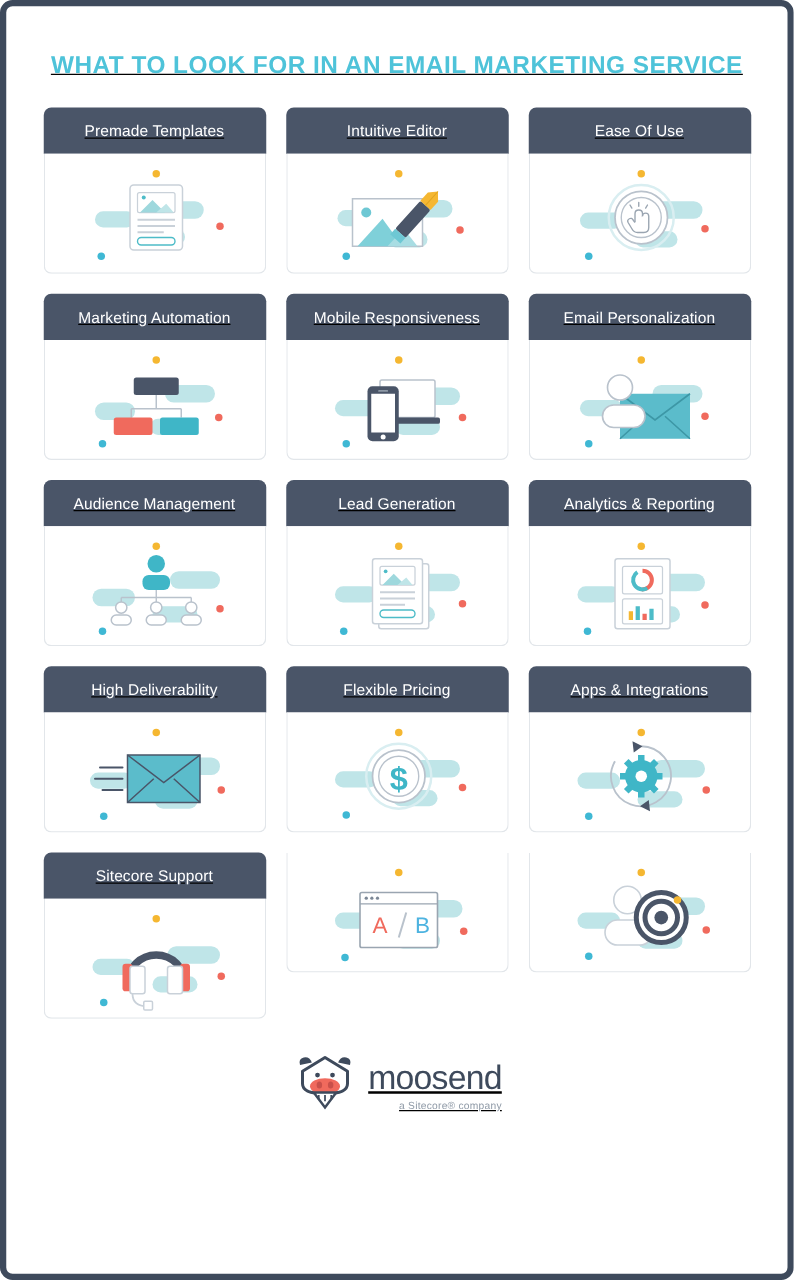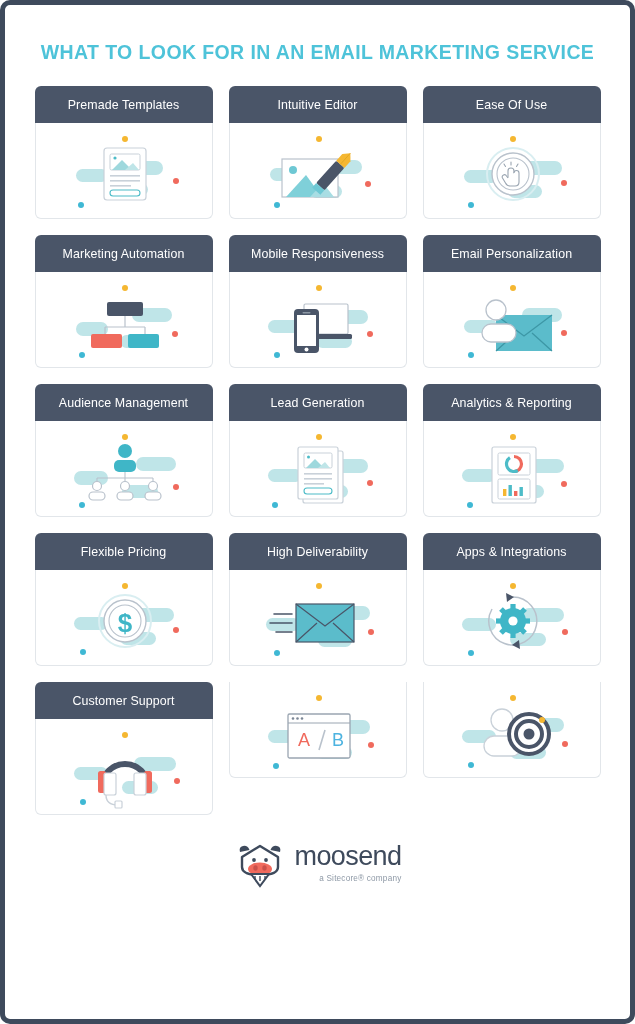--- a/index.html
+++ b/index.html
@@ -16,20 +16,21 @@
     border: 5px solid #3e4a5c;
     border-radius: 10px;
     overflow: hidden;
   }
   #inner {
     position: absolute;
     inset: 3px;
     background: #ffffff;
     border-radius: 6px;
     padding: 0;
+    text-decoration: underline;
   }
   #page-title {
     text-align: center;
     color: #4ec3d9;
     font-size: 19.5px;
     font-weight: bold;
     letter-spacing: 0.4px;
     margin-top: 33px;
     margin-bottom: 0;
     white-space: nowrap;
@@ -69,21 +70,21 @@
     position: relative;
     overflow: hidden;
   }
   .card-body svg { display: block; width: 178px; height: 96px; }
   #footer {
     margin-top: 28px;
     display: flex;
     align-items: center;
     justify-content: center;
   }
-  .logo-wrap { display: flex; align-items: flex-start; gap: 9px; }
+  .logo-wrap { display: flex; align-items: flex-end; gap: 9px; }
   .logo-text-block { display: flex; flex-direction: column; line-height: 1; }
   .logo-word {
     font-size: 27px;
     color: #3e4a5c;
     font-weight: normal;
     letter-spacing: -0.6px;
   }
   .logo-sub {
     font-size: 8.2px;
     color: #8e99a6;
@@ -291,51 +292,51 @@
             <rect x="90" y="70" width="3.4" height="5" fill="#f06a5d"></rect>
             <rect x="95.5" y="66" width="3.4" height="9" fill="#4dbcc8"></rect>
             <circle cx="89" cy="16" r="3" fill="#f5b731"></circle>
             <circle cx="140" cy="63" r="3" fill="#f06a5d"></circle>
             <circle cx="46" cy="84" r="3" fill="#3fb8d4"></circle>
           </svg>
         </div>
       </div>
 
       <div class="card">
+        <div class="card-header">High Deliverability</div>
+        <div class="card-body">
+          <svg viewBox="0 0 178 96">
+            <rect x="98" y="36" width="42" height="14" rx="7" fill="#bfe5e8"></rect>
+            <rect x="36" y="48" width="34" height="13" rx="6.5" fill="#bfe5e8"></rect>
+            <rect x="88" y="64" width="34" height="13" rx="6.5" fill="#bfe5e8"></rect>
+            <path d="M44 44 L62 44 M40 53 L62 53 M46 62 L62 62" stroke="#4a5568" stroke-width="1.6" stroke-linecap="round"></path>
+            <rect x="66" y="34" width="58" height="38" fill="#5bbccb" stroke="#4a5568" stroke-width="1.2"></rect>
+            <path d="M66 34 L95 56 L124 34" fill="none" stroke="#4a5568" stroke-width="1.2"></path>
+            <path d="M66 72 L87 53 M124 72 L103 53" fill="none" stroke="#4a5568" stroke-width="1.2"></path>
+            <circle cx="89" cy="16" r="3" fill="#f5b731"></circle>
+            <circle cx="141" cy="62" r="3" fill="#f06a5d"></circle>
+            <circle cx="47" cy="83" r="3" fill="#3fb8d4"></circle>
+          </svg>
+        </div>
+      </div>
+
+      <div class="card">
         <div class="card-header">Flexible Pricing</div>
         <div class="card-body">
           <svg viewBox="0 0 178 96">
             <rect x="96" y="38" width="42" height="14" rx="7" fill="#bfe5e8"></rect>
             <rect x="38" y="47" width="34" height="13" rx="6.5" fill="#bfe5e8"></rect>
             <rect x="84" y="62" width="36" height="13" rx="6.5" fill="#bfe5e8"></rect>
             <circle cx="89" cy="51" r="26" fill="none" stroke="#d9eef1" stroke-width="2"></circle>
             <circle cx="89" cy="51" r="21" fill="#fff" stroke="#b9c2cc" stroke-width="1.4"></circle>
             <circle cx="89" cy="51" r="16" fill="none" stroke="#b9c2cc" stroke-width="1.1"></circle>
             <text x="89" y="62" text-anchor="middle" font-family="Liberation Sans, sans-serif" font-size="26" font-weight="bold" fill="#3fb6c7">$</text>
             <circle cx="89" cy="16" r="3" fill="#f5b731"></circle>
             <circle cx="140" cy="60" r="3" fill="#f06a5d"></circle>
             <circle cx="47" cy="82" r="3" fill="#3fb8d4"></circle>
-          </svg>
-        </div>
-      </div>
-
-      <div class="card">
-        <div class="card-header">High Deliverability</div>
-        <div class="card-body">
-          <svg viewBox="0 0 178 96">
-            <rect x="98" y="36" width="42" height="14" rx="7" fill="#bfe5e8"></rect>
-            <rect x="36" y="48" width="34" height="13" rx="6.5" fill="#bfe5e8"></rect>
-            <rect x="88" y="64" width="34" height="13" rx="6.5" fill="#bfe5e8"></rect>
-            <path d="M44 44 L62 44 M40 53 L62 53 M46 62 L62 62" stroke="#4a5568" stroke-width="1.6" stroke-linecap="round"></path>
-            <rect x="66" y="34" width="58" height="38" fill="#5bbccb" stroke="#4a5568" stroke-width="1.2"></rect>
-            <path d="M66 34 L95 56 L124 34" fill="none" stroke="#4a5568" stroke-width="1.2"></path>
-            <path d="M66 72 L87 53 M124 72 L103 53" fill="none" stroke="#4a5568" stroke-width="1.2"></path>
-            <circle cx="89" cy="16" r="3" fill="#f5b731"></circle>
-            <circle cx="141" cy="62" r="3" fill="#f06a5d"></circle>
-            <circle cx="47" cy="83" r="3" fill="#3fb8d4"></circle>
           </svg>
         </div>
       </div>
 
       <div class="card">
         <div class="card-header">Apps &amp; Integrations</div>
         <div class="card-body">
           <svg viewBox="0 0 178 96">
             <rect x="98" y="38" width="42" height="14" rx="7" fill="#bfe5e8"></rect>
             <rect x="38" y="48" width="34" height="13" rx="6.5" fill="#bfe5e8"></rect>
@@ -356,21 +357,21 @@
               <circle r="4.6" fill="#fff"></circle>
             </g>
             <circle cx="89" cy="16" r="3" fill="#f5b731"></circle>
             <circle cx="141" cy="62" r="3" fill="#f06a5d"></circle>
             <circle cx="47" cy="83" r="3" fill="#3fb8d4"></circle>
           </svg>
         </div>
       </div>
 
       <div class="card">
-        <div class="card-header">Customer Support</div>
+        <div class="card-header">Sitecore Support</div>
         <div class="card-body">
           <svg viewBox="0 0 178 96">
             <rect x="98" y="38" width="42" height="14" rx="7" fill="#bfe5e8"></rect>
             <rect x="38" y="48" width="34" height="13" rx="6.5" fill="#bfe5e8"></rect>
             <rect x="86" y="62" width="36" height="13" rx="6.5" fill="#bfe5e8"></rect>
             <path d="M66 68 A23 23 0 0 1 112 68" fill="none" stroke="#4a5568" stroke-width="6" stroke-linecap="round"></path>
             <rect x="62" y="52" width="8" height="22" rx="2.5" fill="#f06a5d"></rect>
             <rect x="108" y="52" width="8" height="22" rx="2.5" fill="#f06a5d"></rect>
             <rect x="68" y="54" width="12" height="22" rx="2" fill="#fff" stroke="#c9d1d9" stroke-width="1.2"></rect>
             <rect x="98" y="54" width="12" height="22" rx="2" fill="#fff" stroke="#c9d1d9" stroke-width="1.2"></rect>

